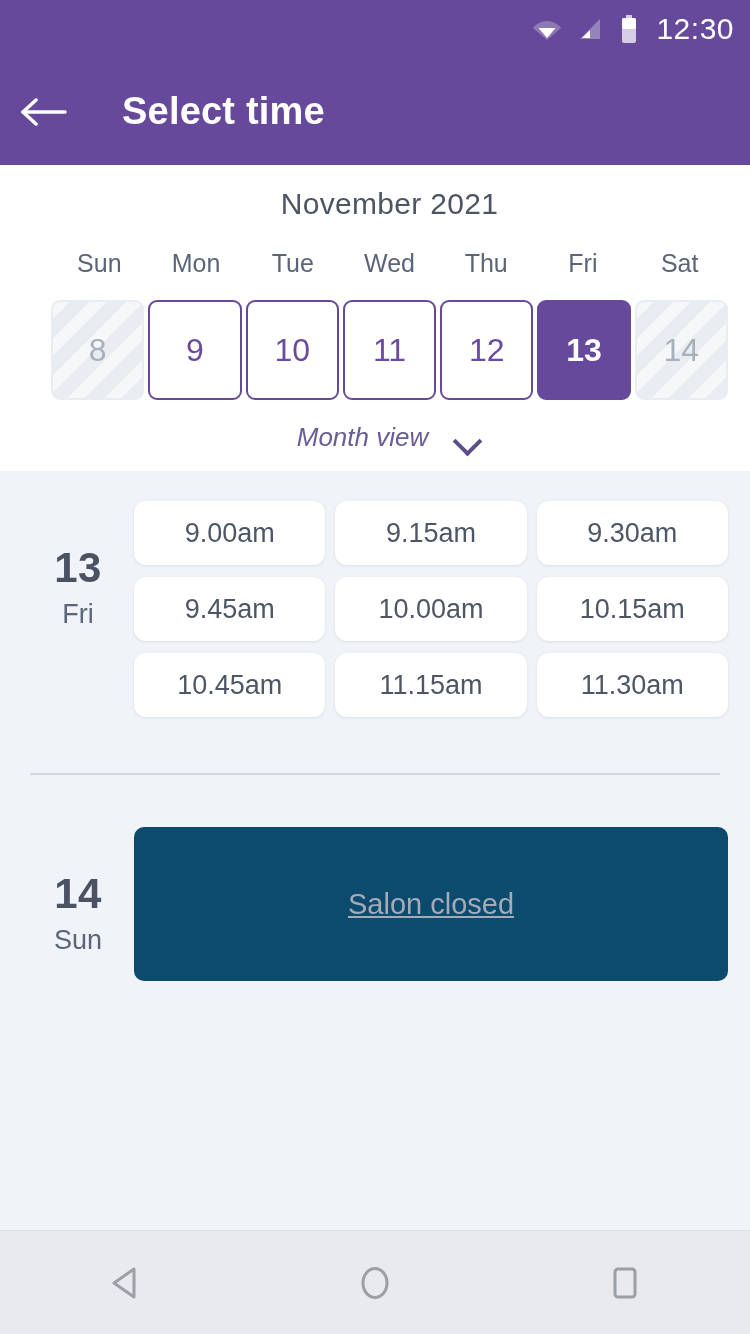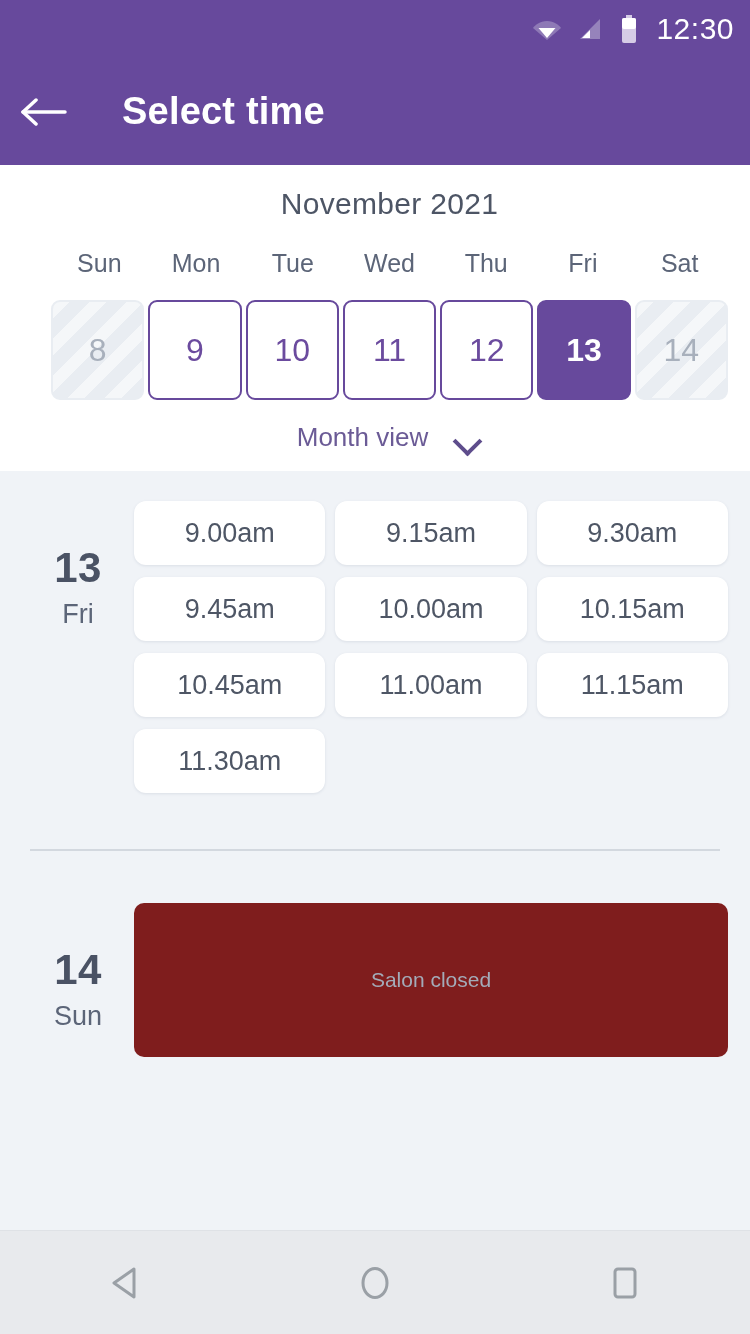--- a/index.html
+++ b/index.html
@@ -64,20 +64,21 @@
   }
   .cal-cell.disabled {
     background:#e9edf2; color:#a8b0bc; border:2px solid #e9edf2;
     background-image:repeating-linear-gradient(135deg,
         rgba(255,255,255,0.55) 0px, rgba(255,255,255,0.55) 12px,
         rgba(255,255,255,0) 12px, rgba(255,255,255,0) 26px);
   }
   .cal-toggle {
     margin-top:22px; display:flex; align-items:center; justify-content:center; gap:26px;
     cursor:pointer;
+    font-style:italic;
   }
   .cal-toggle-label { font-size:26px; color:#6b5b96; }
   .chev { width:28px; height:16px; position:relative; }
   .chev::before {
     content:""; position:absolute; left:3px; top:1px;
     width:17px; height:17px; border-right:4px solid #5e4d8c; border-bottom:4px solid #5e4d8c;
     transform:rotate(45deg);
   }
 
   
@@ -90,23 +91,23 @@
   .slot {
     height:64px; background:#ffffff; border-radius:12px;
     display:flex; align-items:center; justify-content:center;
     font-size:27px; color:#4e5665;
     box-shadow:0 1px 3px rgba(80,95,120,0.13);
     cursor:pointer;
   }
   .divider { height:2px; background:#d3d8df; margin:56px 30px 0 30px; }
   .closed-block { display:flex; padding:0 22px; margin-top:52px; }
   .closed-panel {
-    flex:1; height:154px; background:#7f1d1d; border-radius:10px;
+    flex:1; height:154px; background:#0c4a6e; border-radius:10px;
     display:flex; align-items:center; justify-content:center;
-    font-size:21px; color:#a3abb8;
+    font-size:29px; color:#a3abb8;text-decoration:underline;
   }
 
   
   .navbar {
     height:104px; background:#e8eaed;
     display:flex; align-items:center; justify-content:space-around;
     border-top:1px solid #dfe2e6;
   }
   .nav-btn { width:80px; height:60px; display:flex; align-items:center; justify-content:center; cursor:pointer; }
 </style>
@@ -187,21 +188,20 @@
         <div class="day-dow">Fri</div>
       </div>
       <div class="slots">
         <div class="slot">9.00am</div>
         <div class="slot">9.15am</div>
         <div class="slot">9.30am</div>
         <div class="slot">9.45am</div>
         <div class="slot">10.00am</div>
         <div class="slot">10.15am</div>
         <div class="slot">10.45am</div>
-        <div class="slot">11.00am</div>
         <div class="slot">11.15am</div>
         <div class="slot">11.30am</div>
       </div>
     </div>
 
     <div class="divider"></div>
 
     <div class="closed-block">
       <div class="day-label">
         <div class="day-num">14</div>

